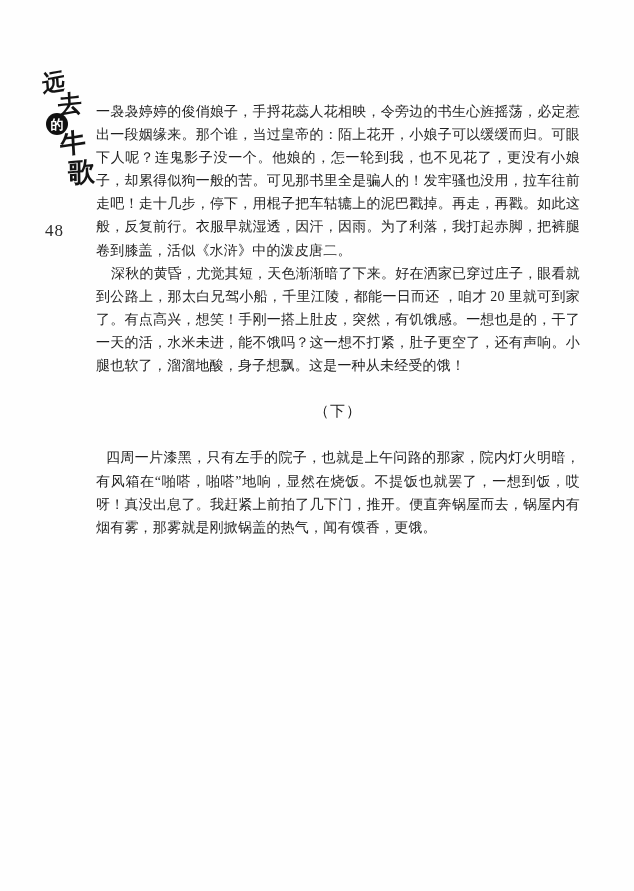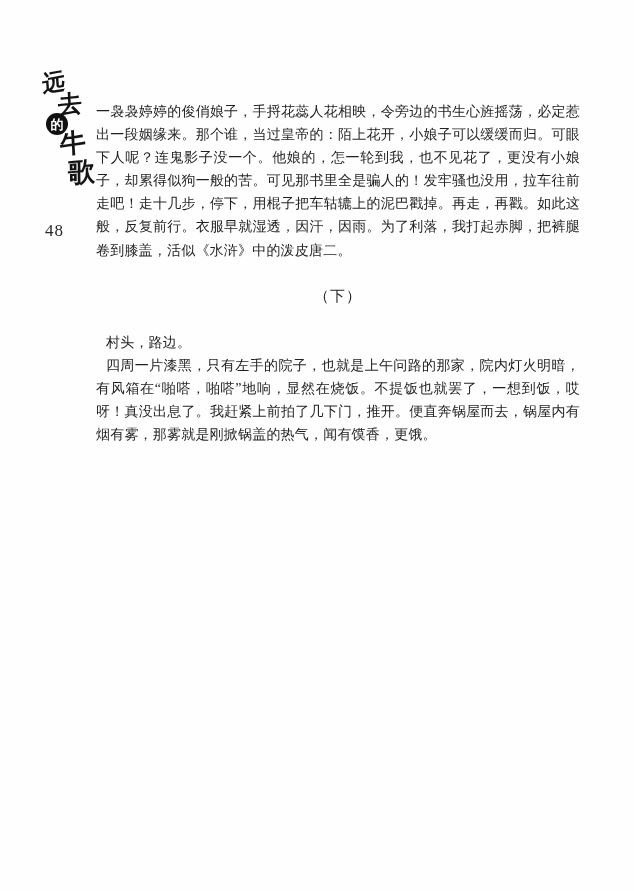--- a/index.html
+++ b/index.html
@@ -104,20 +104,20 @@
       <span class="cchar-in">的</span>
     </span>
     <span class="cchar c3">牛</span>
     <span class="cchar c4">歌</span>
   </div>
 
   <div class="pagenum">48</div>
 
   <div class="content">
     <p>一袅袅婷婷的俊俏娘子，手捋花蕊人花相映，令旁边的书生心旌摇荡，必定惹出一段姻缘来。那个谁，当过皇帝的：陌上花开，小娘子可以缓缓而归。可眼下人呢？连鬼影子没一个。他娘的，怎一轮到我，也不见花了，更没有小娘子，却累得似狗一般的苦。可见那书里全是骗人的！发牢骚也没用，拉车往前走吧！走十几步，停下，用棍子把车轱辘上的泥巴戳掉。再走，再戳。如此这般，反复前行。衣服早就湿透，因汗，因雨。为了利落，我打起赤脚，把裤腿卷到膝盖，活似《水浒》中的泼皮唐二。</p>
+    <p class="ind-15">深秋的黄昏，尤觉其短，天色渐渐暗了下来。好在洒家已穿过庄子，眼看就到公路上，那太白兄驾小船，千里江陵，都能一日而还 ，咱才 20 里就可到家了。有点高兴，想笑！手刚一搭上肚皮，突然，有饥饿感。一想也是的，干了一天的活，水米未进，能不饿吗？这一想不打紧，肚子更空了，还有声响。小腿也软了，溜溜地酸，身子想飘。这是一种从未经受的饿！</p>
 
     <p class="section-heading">（下）</p>
 
-    <p class="ind-10">村头，路边。</p>
     <p class="ind-10">四周一片漆黑，只有左手的院子，也就是上午问路的那家，院内灯火明暗，有风箱在“啪嗒，啪嗒”地响，显然在烧饭。不提饭也就罢了，一想到饭，哎呀！真没出息了。我赶紧上前拍了几下门，推开。便直奔锅屋而去，锅屋内有烟有雾，那雾就是刚掀锅盖的热气，闻有馍香，更饿。</p>
   </div>
 
 </div>
 
 </body></html>

